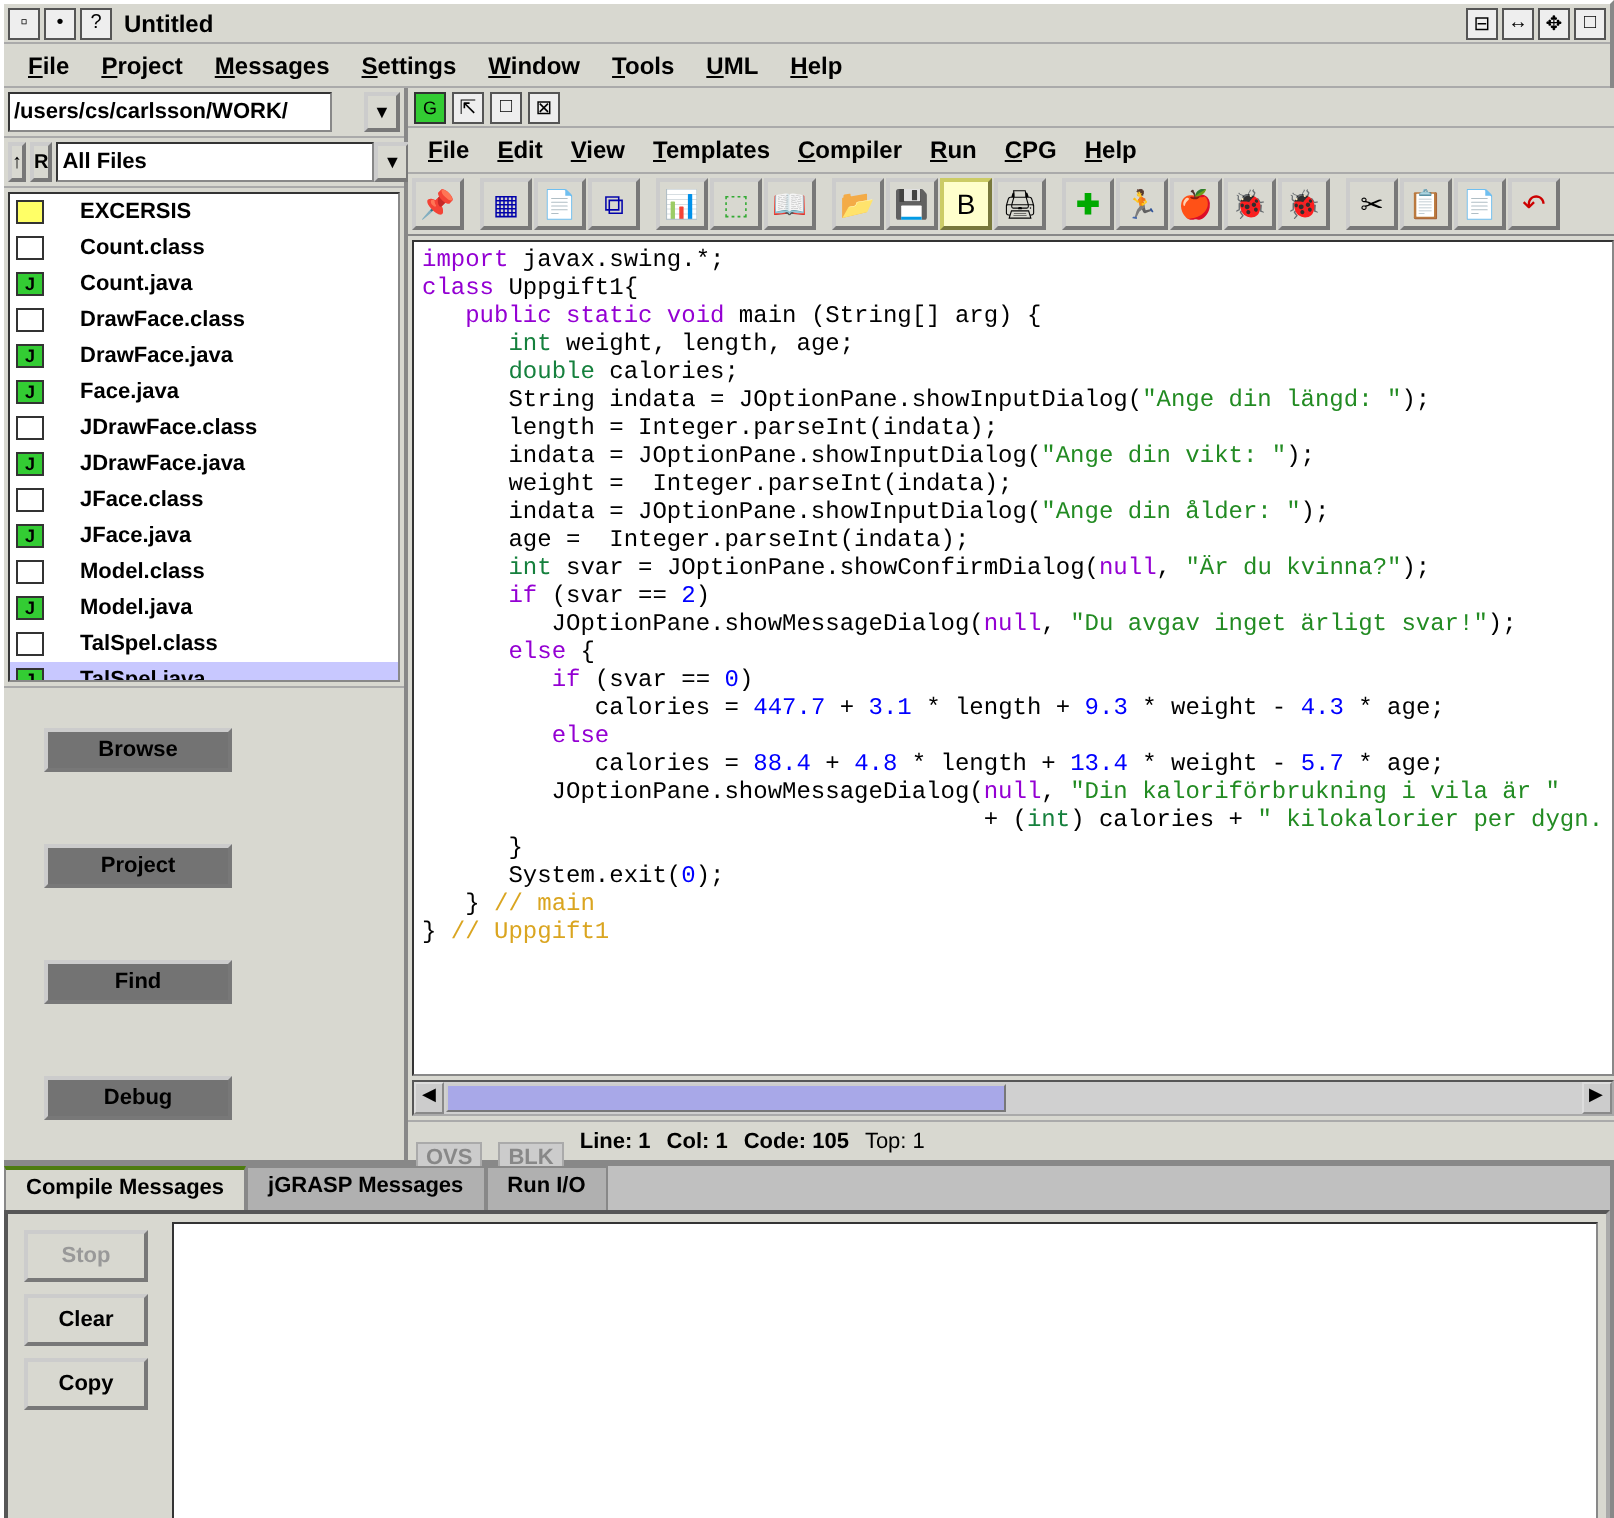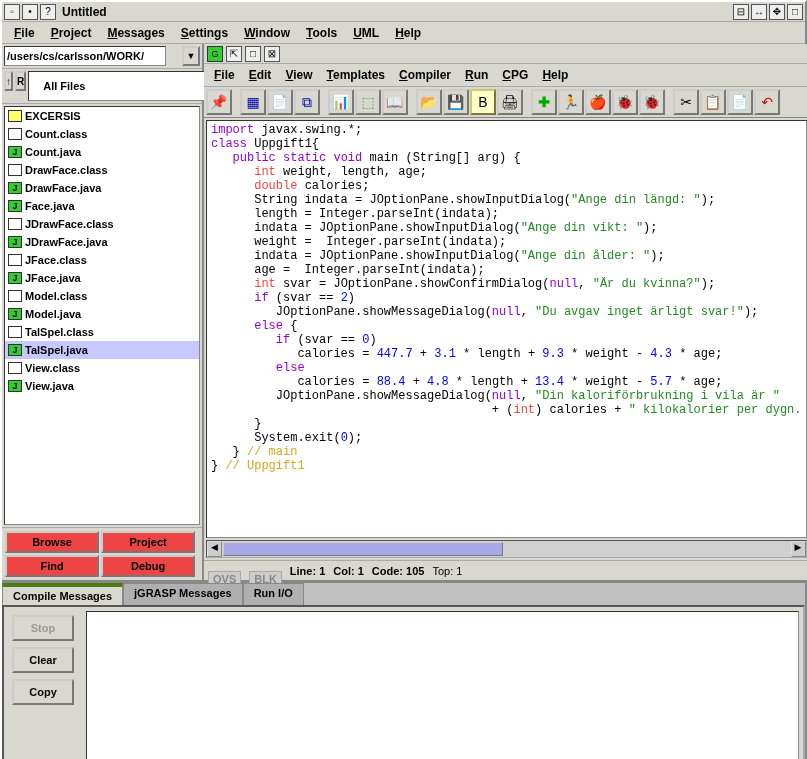--- a/index.html
+++ b/index.html
@@ -11,55 +11,55 @@
 .menubar { display: flex; gap: 4px; padding: 2px 6px; background: #d8d8d0; border-bottom: 1px solid #aaa; height: 22px; align-items: center; }
 .menubar .mi { font-weight: bold; padding: 2px 6px; font-size: 12px; cursor: default; }
 .menubar .mi u { text-decoration: underline; }
 .main-wrap { display: flex; height: 536px; }
 .left-col { width: 202px; display: flex; flex-direction: column; border-right: 2px solid #888; }
 .path-row { display: flex; padding: 2px; gap: 16px; border-bottom: 1px solid #aaa; }
 .path-input { flex:1; height: 20px; font-weight: bold; font-size: 11px; background: #fff; border: 1px inset #888; padding: 2px; }
 .drop-btn { width: 18px; height: 20px; border: 2px outset #ccc; background: #d8d8d0; font-size: 9px; }
 .filter-row { display: flex; padding: 2px; gap: 2px; border-bottom: 1px solid #aaa; }
 .small-btn { width: 22px; height: 20px; border: 2px outset #ccc; background: #d8d8d0; font-size: 10px; font-weight: bold; }
-.filter-sel { flex:1; height: 20px; border: 1px inset #888; background: #fff; font-size: 11px; font-weight: bold; padding: 14px; }
+.filter-sel { flex:1; height: 20px; border: 1px inset #888; background: #fff; font-size: 11px; font-weight: bold; padding: 2px; }
 .file-list { flex:1; background: #fff; overflow-y: auto; border: 1px inset #888; margin: 2px; }
-.file-item { display: flex; align-items: center; height: 18px; padding: 1px 3px; font-weight: bold; font-size: 11px; gap: 3px; cursor: default; }
+.file-item { display: flex; align-items: center; height: 18px; padding: 1px 3px; font-weight: bold; font-size: 11px; gap: 18px; cursor: default; }
 .file-item.selected { background: #c8c8ff; }
 .file-icon { width: 14px; height: 12px; display: inline-flex; align-items: center; justify-content: center; font-size: 9px; border: 1px solid #333; }
 .file-icon.folder { background: #ffff66; }
 .file-icon.doc { background: #fff; }
 .file-icon.java { background: #33cc33; color: #000; }
 .left-btns { display: flex; flex-wrap: wrap; padding: 2px; gap: 0; border-top: 1px solid #aaa; }
-.left-btns button { width: 48%; height: 22px; border: 2px outset #ccc; background: #ef4444; font-size: 11px; font-weight: bold; margin: 1px; }
+.left-btns button { width: 48%; height: 22px; border: 2px outset #ccc; background: #737373; font-size: 11px; font-weight: bold; margin: 18px; }
 .editor-area { flex:1; display: flex; flex-direction: column; background: #d8d8d0; }
 .editor-title { display: flex; align-items: center; height: 20px; padding: 0 3px; gap: 3px; border-bottom: 1px solid #aaa; }
 .editor-title .et-icon { width: 16px; height: 16px; background: #33cc33; border: 1px solid #333; font-size: 9px; display: flex; align-items: center; justify-content: center; }
 .editor-title .et-text { flex:1; font-weight: bold; font-size: 12px; white-space: nowrap; overflow: hidden; }
 .editor-title .et-btn { width: 16px; height: 16px; border: 1px solid #555; background: #eee; font-size: 10px; }
 .editor-menu { display: flex; gap: 2px; padding: 2px 4px; border-bottom: 1px solid #aaa; }
 .editor-menu .mi { font-weight: bold; padding: 2px 6px; font-size: 12px; }
 .toolbar { display: flex; gap: 1px; padding: 2px; border-bottom: 1px solid #888; flex-wrap: nowrap; align-items: center; }
 .tb-btn { width: 26px; height: 26px; border: 2px outset #ccc; background: #d8d8d0; display: flex; align-items: center; justify-content: center; font-size: 14px; }
 .tb-sep { width: 6px; }
 .code-area { flex:1; background: #fff; font-family: 'Courier New', monospace; font-size: 12px; padding: 2px 4px; overflow: auto; white-space: pre; line-height: 14px; border: 1px inset #888; margin: 2px; }
 .code-area .kw { color: #9400d3; }
-.code-area .ty { color: #ef4444; }
+.code-area .ty { color: #15803d; }
 .code-area .num { color: #0000ff; }
 .code-area .str { color: #228b22; }
 .code-area .cmt { color: #daa520; }
 .hscroll { height: 18px; background: #d0d0d0; border: 1px inset #aaa; margin: 0 2px 2px; position: relative; }
 .hscroll .thumb { position: absolute; left: 16px; top: 1px; height: 14px; width: 280px; background: #a8a8e8; border: 1px outset #ccc; }
 .hscroll .arr { position: absolute; width: 15px; height: 16px; background: #ccc; border: 1px outset #ddd; top: 0; font-size: 9px; text-align: center; }
 .status { display: flex; height: 20px; align-items: center; padding: 0 4px; gap: 8px; border-top: 1px solid #aaa; font-size: 11px; }
 .status .sb { border: 1px solid #aaa; padding: 1px 4px; background: #ccc; color: #888; font-weight: bold; margin-top: 16px; }
 .bottom-panel { border-top: 3px solid #888; }
 .tabs { display: flex; height: 22px; background: #c0c0c0; }
 .tab { padding: 3px 10px; font-weight: bold; font-size: 11px; border: 1px solid #888; background: #b0b0b0; border-bottom: none; }
-.tab.active { background: #d8d8d0; border-top: 4px solid #4d7c0f; }
+.tab.active { background: #d8d8d0; border-top: 2px solid #4d7c0f; }
 .msg-area { display: flex; height: 175px; background: #d8d8d0; border: 2px inset #aaa; }
 .msg-btns { width: 78px; display: flex; flex-direction: column; gap: 6px; padding: 8px; }
 .msg-btns button { height: 26px; border: 2px outset #ccc; background: #d8d8d0; font-size: 11px; font-weight: bold; }
 .msg-btns button:disabled { color: #999; }
 .msg-text { flex:1; background: #fff; border: 1px inset #888; margin: 4px; }
 </style>
 </head>
 <body>
 
 <div class="window">

